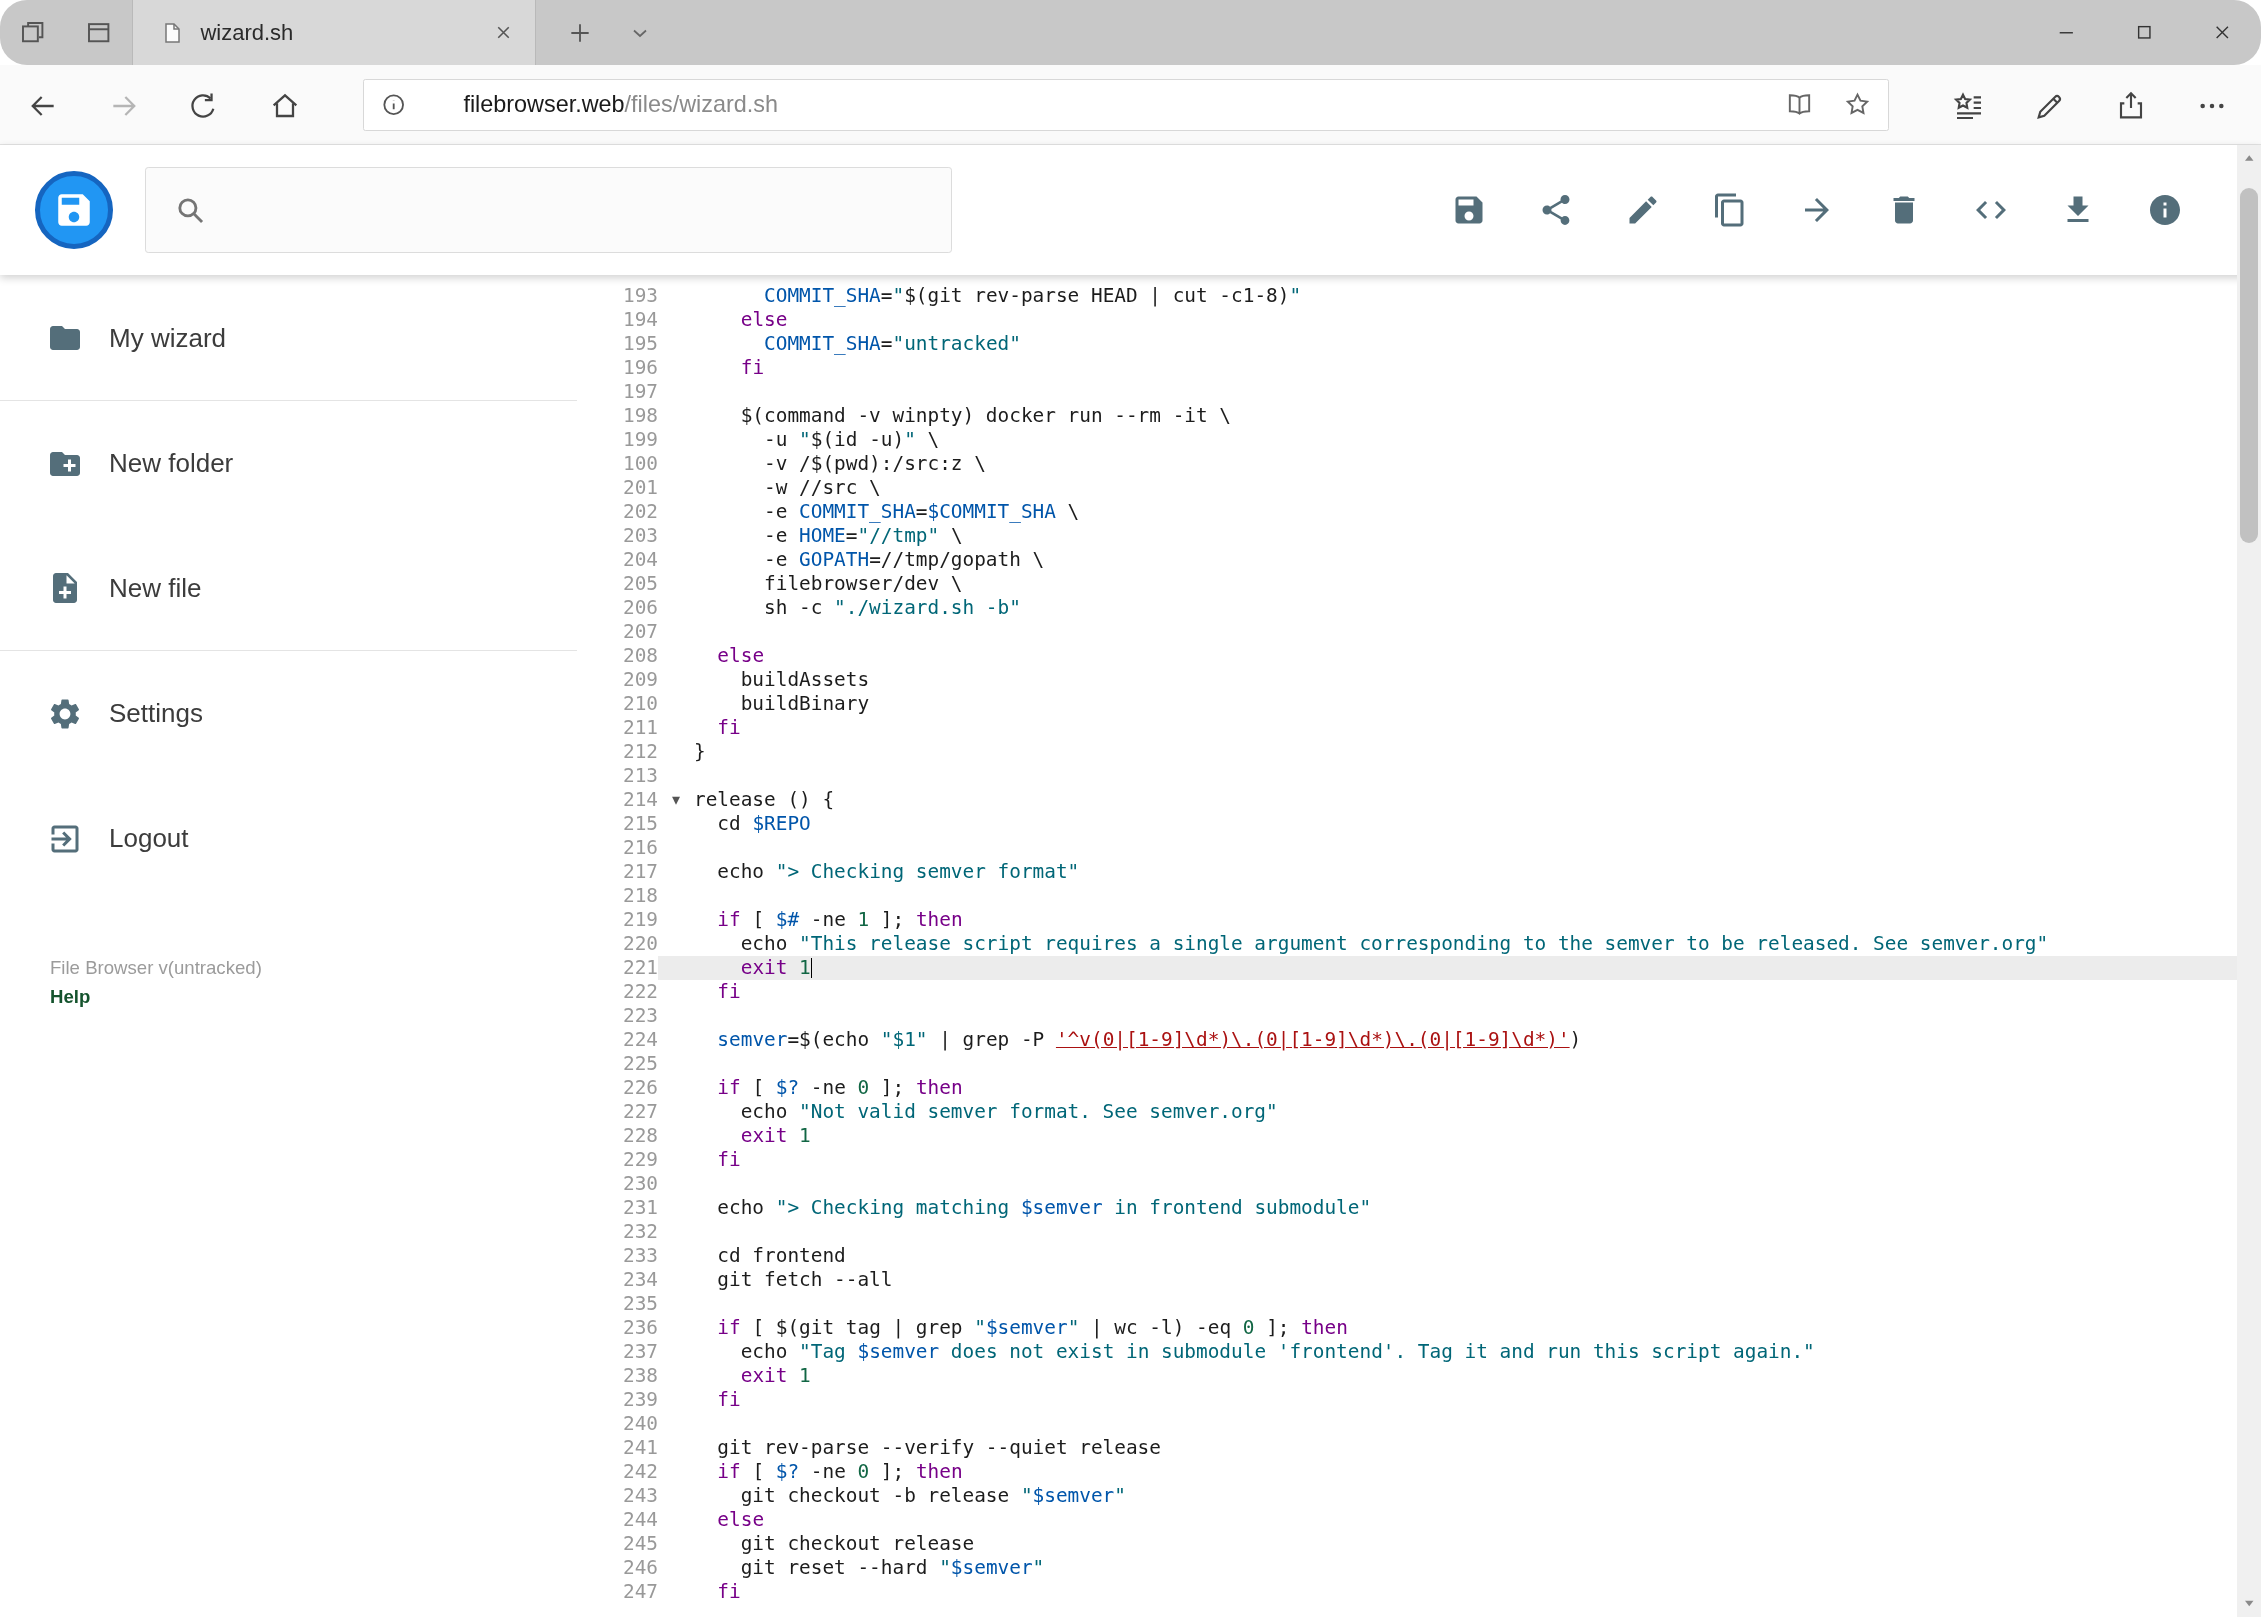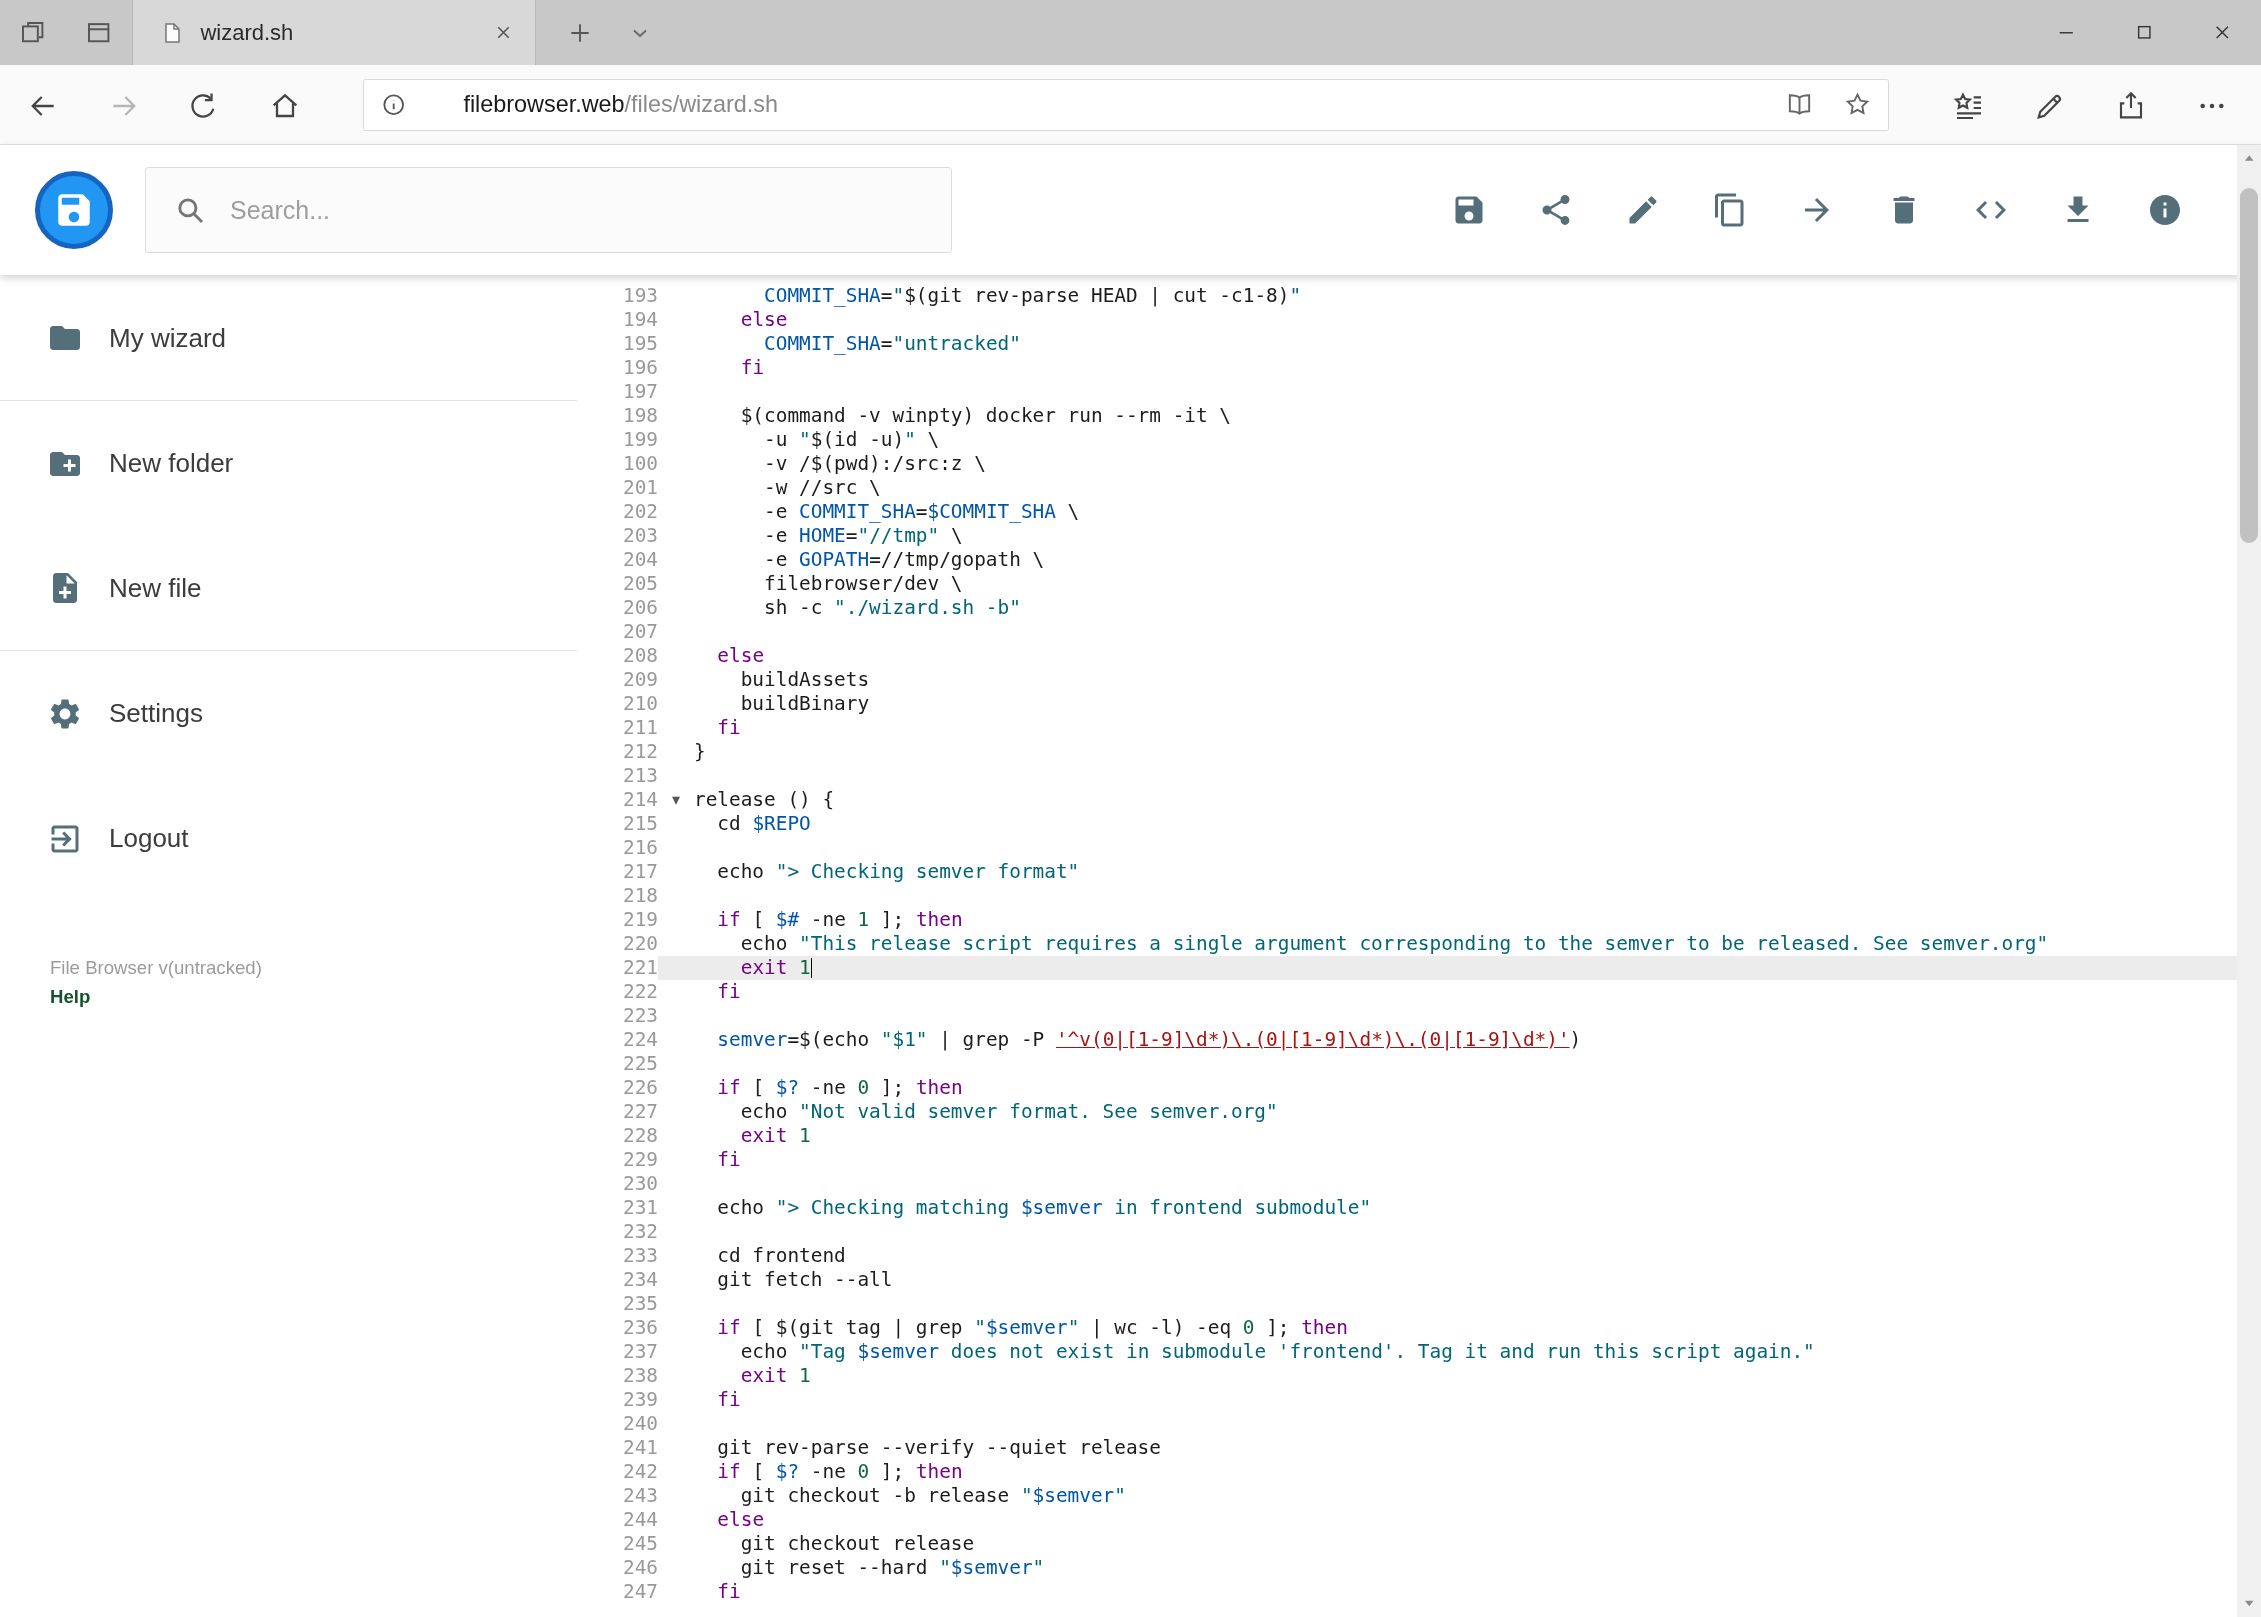--- a/index.html
+++ b/index.html
@@ -4,21 +4,21 @@
 <style>
   * { margin:0; padding:0; box-sizing:border-box; }
   html,body { width:2261px; height:1617px; }
   body {
     font-family:"Liberation Sans", sans-serif;
     background:#fff; position:relative; overflow:hidden; color:#1c1c1c;
   }
   svg { display:block; }
 
   
-  .tabbar { position:absolute; top:0; left:0; right:0; height:65px; background:#c8c8c8; }
+  .tabbar { position:absolute; top:0; left:0; right:0; height:65px; background:#c8c8c8;border-radius:27px; }
   .tabbar-left { position:absolute; left:14.5px; top:0; height:65px; display:flex; align-items:center; gap:29px; color:#555; }
   .tbtn { width:37px; height:37px; display:flex; align-items:center; justify-content:center; }
   .tab { position:absolute; left:132px; top:0; width:404px; height:65px; background:#d8d8d8;
          display:flex; align-items:center; padding:0 21px 0 27.4px; border-right:0.8px solid #b9b9b9; border-left:0.8px solid #b9b9b9;}
   .tab-title { flex:1; font-size:22px; color:#2b2b2b; margin-left:16px; white-space:nowrap; overflow:hidden; }
   .newtab { position:absolute; left:551px; top:0; height:65px; width:57px; display:flex; align-items:center; justify-content:center; color:#555; }
   .tablist { position:absolute; left:614px; top:0; height:65px; width:52px; display:flex; align-items:center; justify-content:center; color:#666; }
   .wincontrols { position:absolute; right:0; top:0; height:65px; display:flex; }
   .winbtn { width:78px; height:65px; display:flex; align-items:center; justify-content:center; color:#333; }
 
@@ -236,21 +236,20 @@
       </svg>
   </div>
 
   <div class="searchbox">
     <span>
       <svg width="34" height="34" viewBox="0 0 24 24" fill="none" stroke="#757575" stroke-width="2">
           <circle cx="10.5" cy="10.5" r="5.7"></circle>
           <path d="M14.9 14.9L20.5 20.5"></path>
         </svg>
     </span>
-    <input type="text" placeholder="Search..." style="">
   </div>
 
   <div class="hdr-actions">
     <div class="hbtn">
       <svg width="36" height="36" viewBox="0 0 24 24" fill="currentColor">
           <path d="M17 3H5c-1.11 0-2 .9-2 2v14c0 1.1.89 2 2 2h14c1.1 0 2-.9 2-2V7l-4-4zm-5 16c-1.66 0-3-1.34-3-3s1.34-3 3-3 3 1.34 3 3-1.34 3-3 3zm3-10H5V5h10v4z"></path>
         </svg>
     </div>
     <div class="hbtn">
       <svg width="36" height="36" viewBox="0 0 24 24" fill="currentColor">

